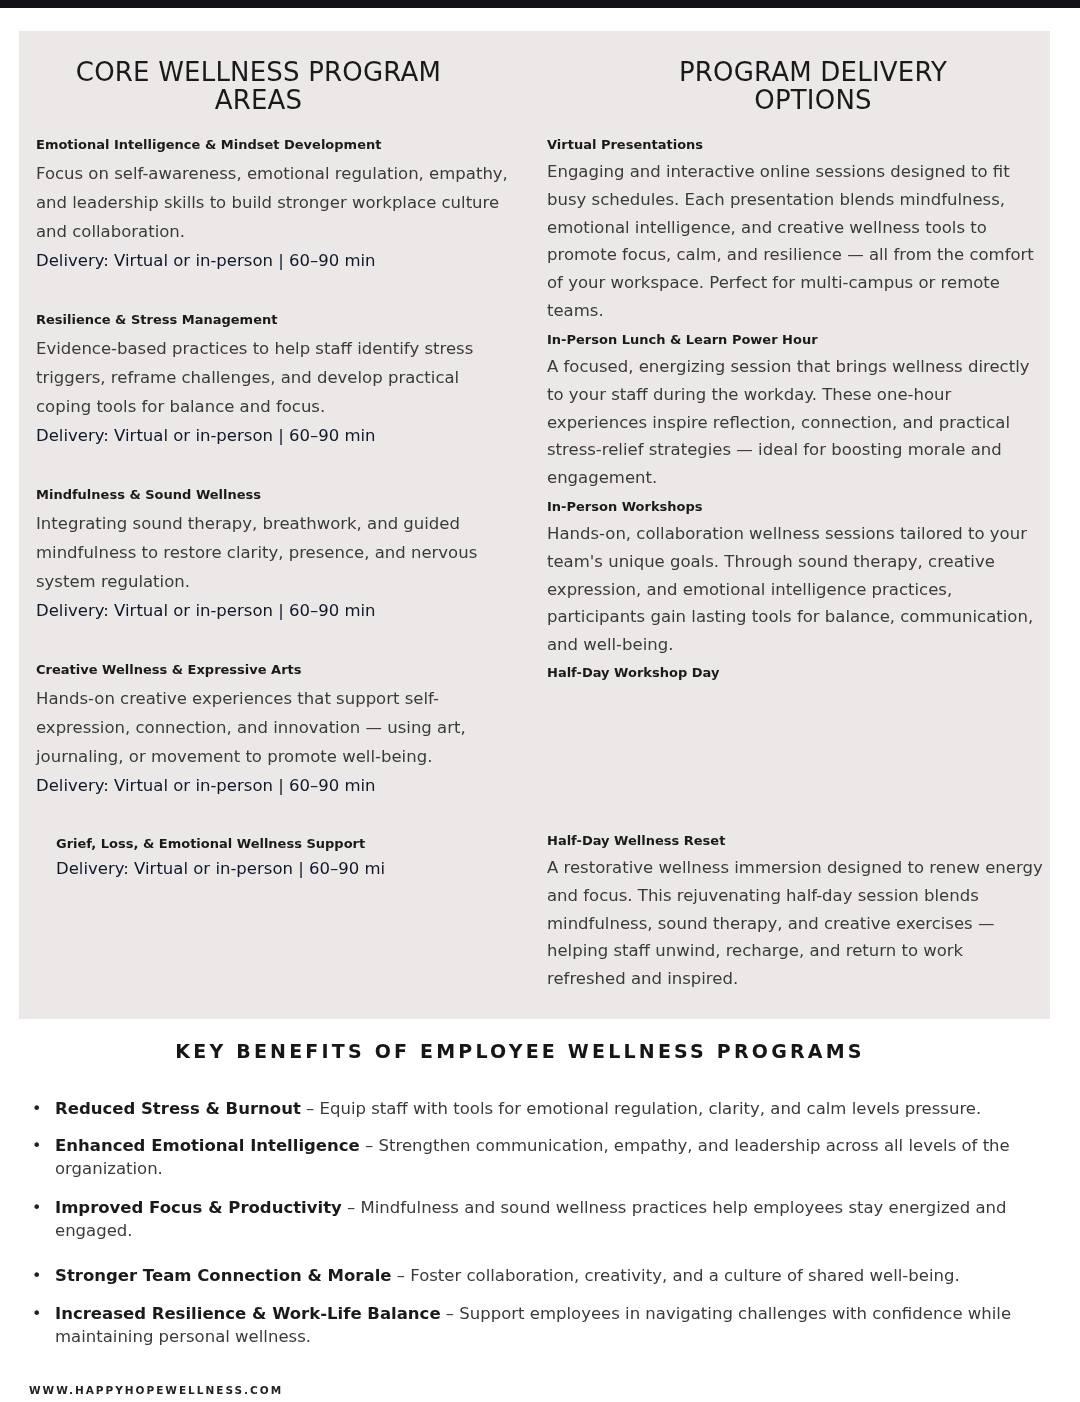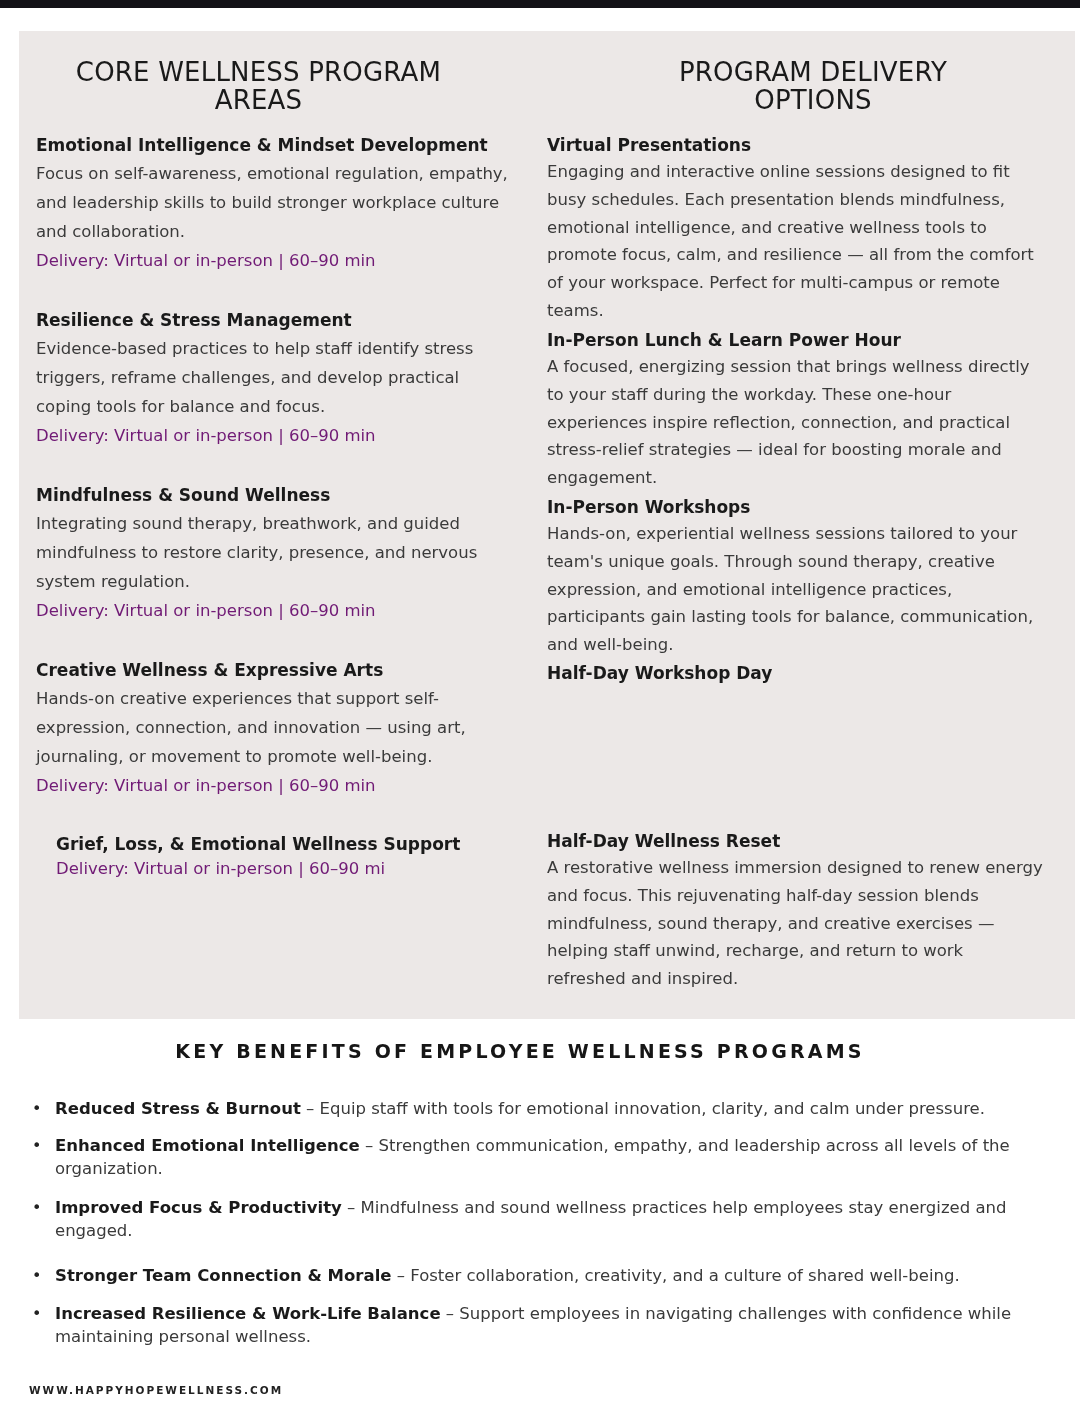--- a/index.html
+++ b/index.html
@@ -22,21 +22,20 @@
       height: 8px;
       background: #131217;
     }
     .panel {
       position: absolute;
       left: 19px;
       top: 31px;
       width: 1031px;
       height: 988px;
       background: #ece8e7;
-      padding-left: 25px;
     }
     .col {
       position: absolute;
       top: 0;
     }
     .col-left {
       left: 17px;
       width: 480px;
     }
     .col-right {
@@ -67,41 +66,41 @@
     }
     .col-heading span { display: block; }
 
     .entry {
       position: absolute;
       left: 0;
     }
     .entry-title {
       font-family: "DejaVu Sans", sans-serif;
       font-weight: bold;
-      font-size: 17px;
+      font-size: 13px;
       color: #1a1a1a;
       line-height: 20px;
       margin: 0;
       white-space: nowrap;
     }
     .entry-desc {
       font-family: "DejaVu Sans", sans-serif;
       font-size: 16.5px;
       color: #3a3a3a;
       line-height: 29px;
       margin: 4px 0 0 0;
     }
     .col-right .entry-desc {
       line-height: 27.8px;
       margin-top: 3px;
     }
     .entry-delivery {
       font-family: "DejaVu Sans", sans-serif;
       font-size: 16.5px;
-      color: #701a75;
+      color: #0f172a;
       line-height: 29px;
       margin: 0;
       white-space: nowrap;
     }
 
     .benefits-title {
       position: absolute;
       top: 1040px;
       left: 0;
       width: 1040px;
@@ -209,40 +208,40 @@
       <p class="entry-desc" style="width:500px;">Engaging and interactive online sessions designed to fit busy schedules. Each presentation blends mindfulness, emotional intelligence, and creative wellness tools to promote focus, calm, and resilience — all from the comfort of your workspace. Perfect for multi-campus or remote teams.</p>
     </div>
 
     <div class="entry" style="top:299px;">
       <p class="entry-title">In-Person Lunch &amp; Learn Power Hour</p>
       <p class="entry-desc" style="width:495px;">A focused, energizing session that brings wellness directly to your staff during the workday. These one-hour experiences inspire reflection, connection, and practical stress-relief strategies — ideal for boosting morale and engagement.</p>
     </div>
 
     <div class="entry" style="top:466px;">
       <p class="entry-title">In-Person Workshops</p>
-      <p class="entry-desc" style="width:500px;">Hands-on, experiential wellness sessions tailored to your team's unique goals. Through sound therapy, creative expression, and emotional intelligence practices, participants gain lasting tools for balance, communication, and well-being.</p>
+      <p class="entry-desc" style="width:500px;">Hands-on, collaboration wellness sessions tailored to your team's unique goals. Through sound therapy, creative expression, and emotional intelligence practices, participants gain lasting tools for balance, communication, and well-being.</p>
     </div>
 
     <div class="entry" style="top:632px;">
       <p class="entry-title">Half-Day Workshop Day</p>
     </div>
 
     <div class="entry" style="top:800px;">
       <p class="entry-title">Half-Day Wellness Reset</p>
       <p class="entry-desc" style="width:500px;">A restorative wellness immersion designed to renew energy and focus. This rejuvenating half-day session blends mindfulness, sound therapy, and creative exercises — helping staff unwind, recharge, and return to work refreshed and inspired.</p>
     </div>
   </section>
 </div>
 
 <h2 class="benefits-title">KEY BENEFITS OF EMPLOYEE WELLNESS PROGRAMS</h2>
 
 <ul class="benefits-list">
   <li class="benefit" style="margin-bottom:14px;">
     <span class="bullet">•</span>
-    <span class="b-title">Reduced Stress &amp; Burnout</span><span class="b-sep"> – </span><span>Equip staff with tools for emotional innovation, clarity, and calm under pressure.</span>
+    <span class="b-title">Reduced Stress &amp; Burnout</span><span class="b-sep"> – </span><span>Equip staff with tools for emotional regulation, clarity, and calm levels pressure.</span>
   </li>
   <li class="benefit" style="margin-bottom:16px; width:960px;">
     <span class="bullet">•</span>
     <span class="b-title">Enhanced Emotional Intelligence</span><span class="b-sep"> – </span><span>Strengthen communication, empathy, and leadership across all levels of the organization.</span>
   </li>
   <li class="benefit" style="margin-bottom:22px; width:960px;">
     <span class="bullet">•</span>
     <span class="b-title">Improved Focus &amp; Productivity</span><span class="b-sep"> – </span><span>Mindfulness and sound wellness practices help employees stay energized and engaged.</span>
   </li>
   <li class="benefit" style="margin-bottom:15px;">

